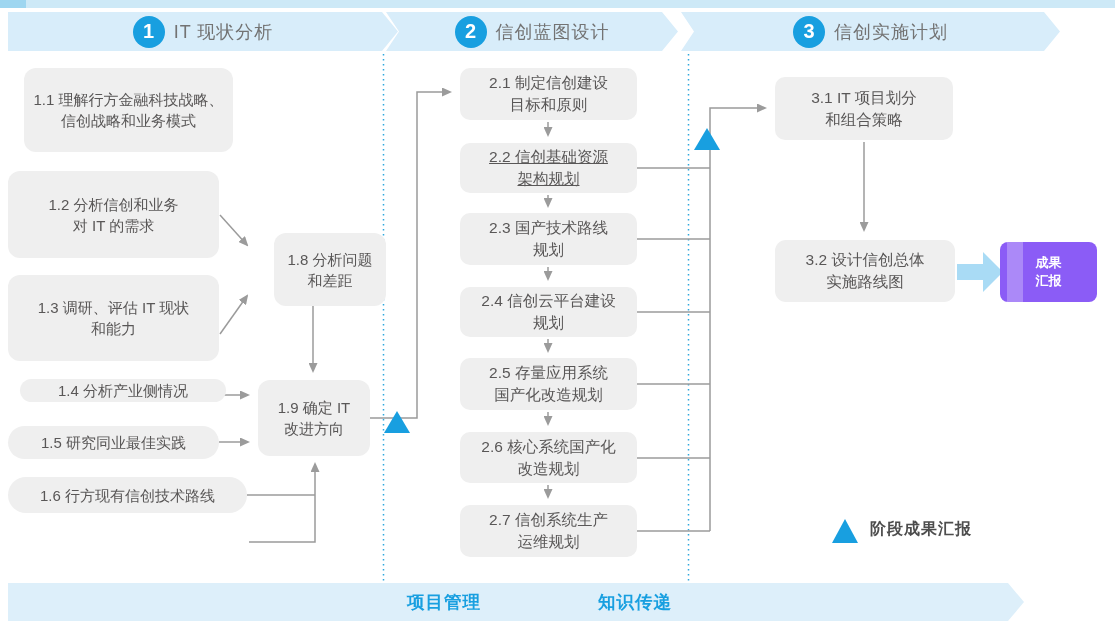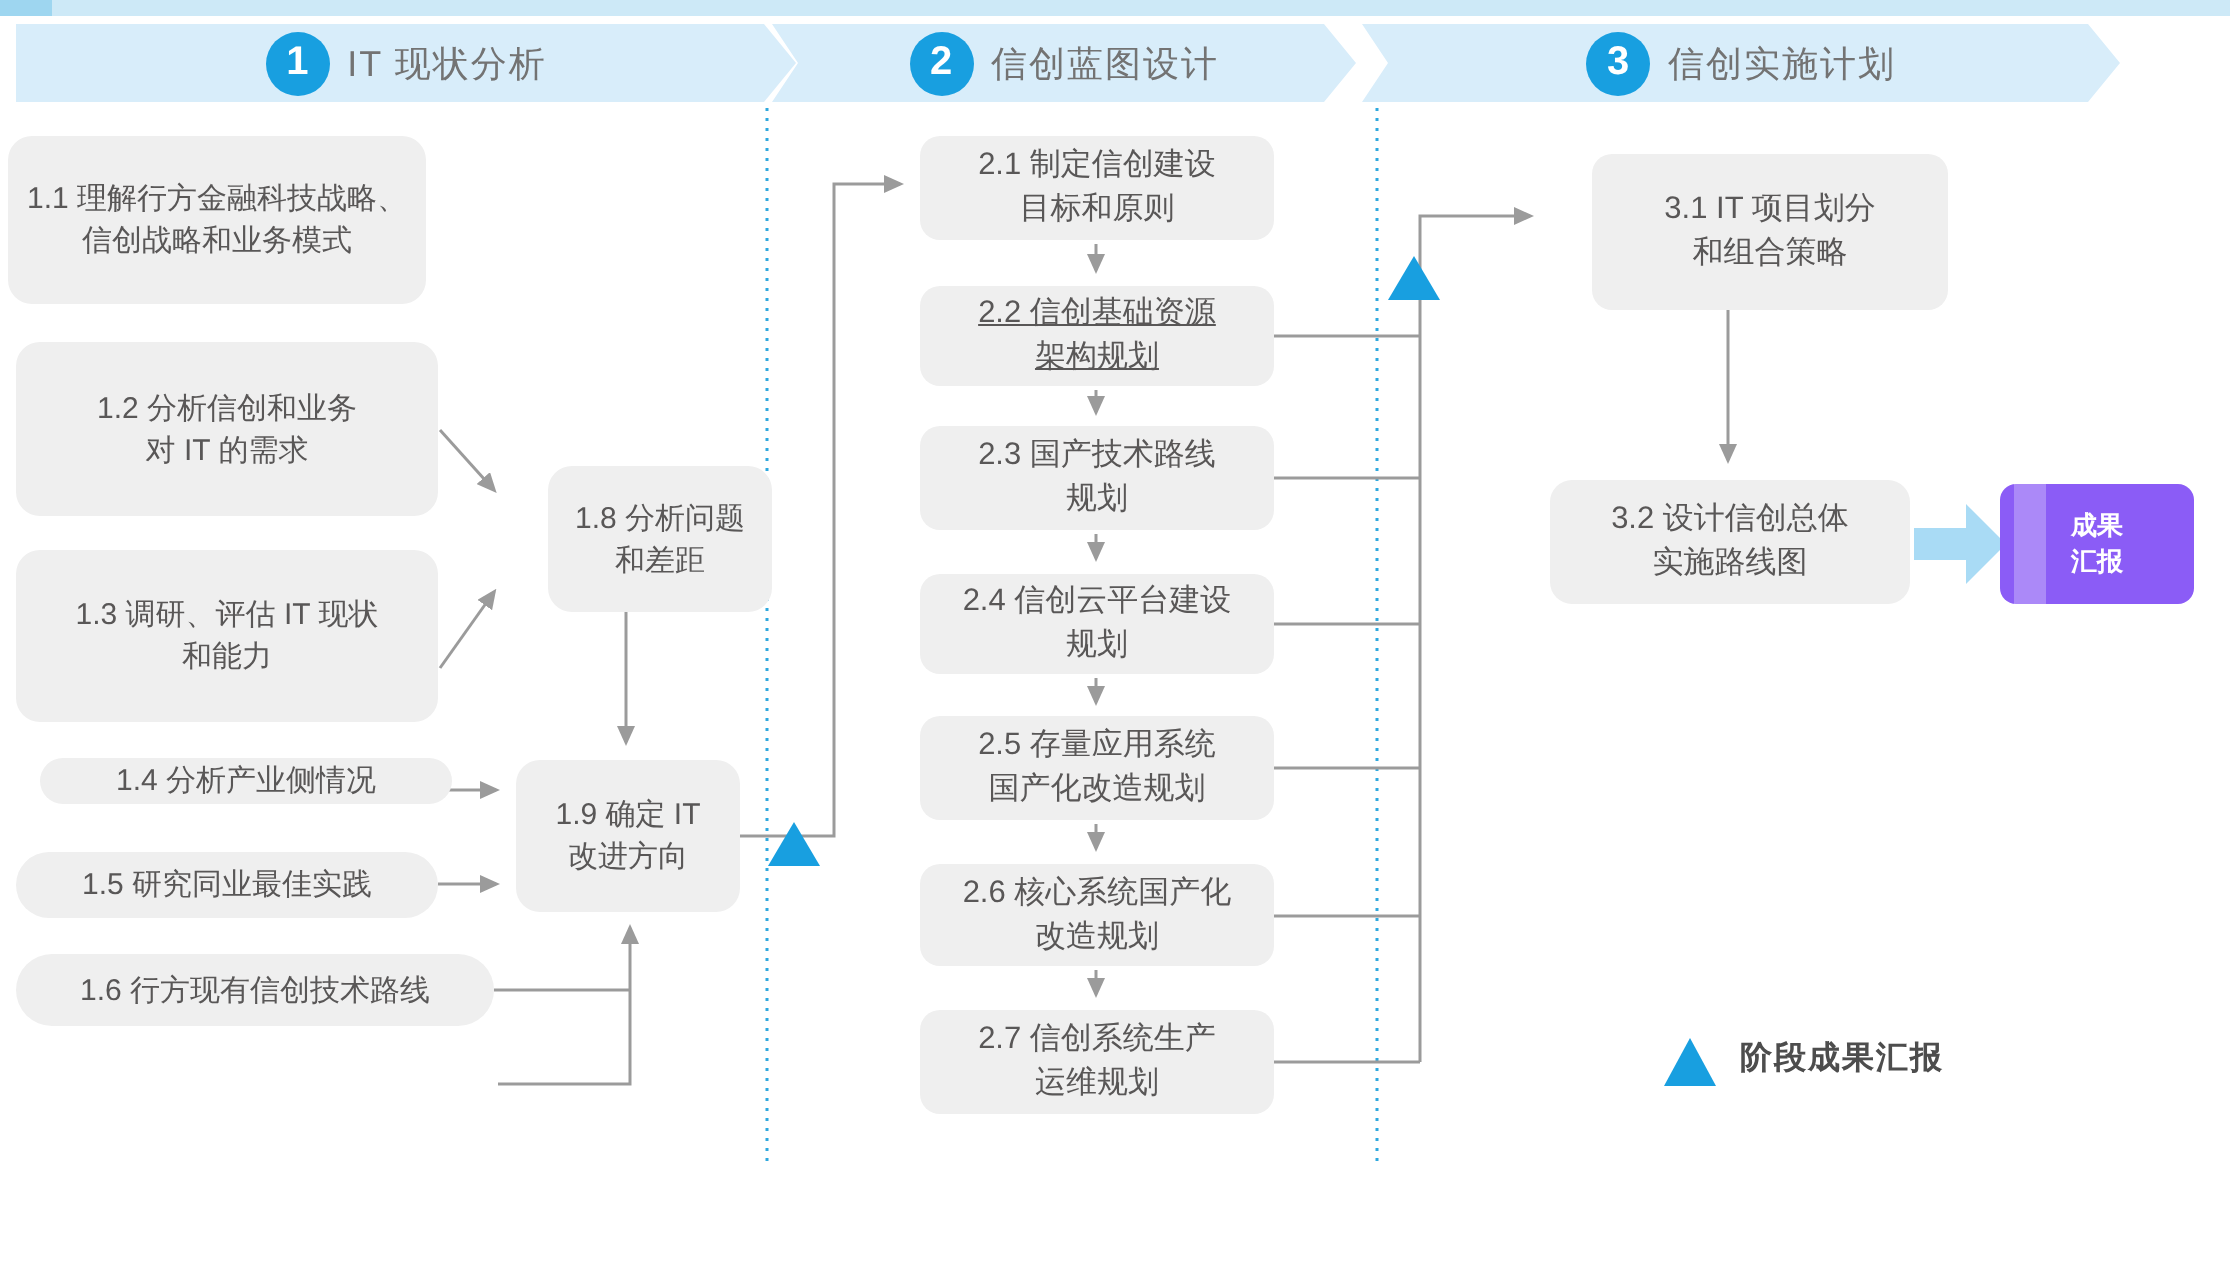--- a/index.html
+++ b/index.html
@@ -126,21 +126,21 @@
   </div>
   <div class="banner notched" style="left:386px;width:292px;">
     <span class="pnum">2</span>
     <span class="ptitle">信创蓝图设计</span>
   </div>
   <div class="banner notched" style="left:681px;width:379px;">
     <span class="pnum">3</span>
     <span class="ptitle">信创实施计划</span>
   </div>
 
-  <div class="gbox" style="left:4px;top:68px;width:209px;height:84px;">1.1 理解行方金融科技战略、
+  <div class="gbox" style="left:24px;top:68px;width:209px;height:84px;">1.1 理解行方金融科技战略、
 信创战略和业务模式</div>
   <div class="gbox" style="left:8px;top:171px;width:211px;height:87px;">1.2 分析信创和业务
 对 IT 的需求</div>
   <div class="gbox" style="left:8px;top:275px;width:211px;height:86px;">1.3 调研、评估 IT 现状
 和能力</div>
   <div class="gbox pill" style="left:20px;top:379px;width:206px;height:23px;">1.4 分析产业侧情况</div>
   <div class="gbox pill" style="left:8px;top:426px;width:211px;height:33px;">1.5 研究同业最佳实践</div>
   <div class="gbox pill" style="left:8px;top:477px;width:239px;height:36px;">1.6 行方现有信创技术路线</div>
   <div class="gbox" style="left:258px;top:233px;width:112px;height:73px;margin-left:16px;">1.8 分析问题
 和差距</div>
@@ -155,27 +155,31 @@
 规划</div>
   <div class="gbox mid" style="left:460px;top:287px;width:177px;height:50px;">2.4 信创云平台建设
 规划</div>
   <div class="gbox mid" style="left:460px;top:358px;width:177px;height:52px;">2.5 存量应用系统
 国产化改造规划</div>
   <div class="gbox mid" style="left:460px;top:432px;width:177px;height:51px;">2.6 核心系统国产化
 改造规划</div>
   <div class="gbox mid" style="left:460px;top:505px;width:177px;height:52px;">2.7 信创系统生产
 运维规划</div>
 
-  <div class="gbox mid" style="left:796px;top:77px;width:178px;height:78px;">3.1 IT 项目划分
+  <div class="gbox mid" style="left:775px;top:77px;width:178px;height:63px;">3.1 IT 项目划分
 和组合策略</div>
   <div class="gbox mid" style="left:775px;top:240px;width:180px;height:62px;border-radius:11px;">3.2 设计信创总体
 实施路线图</div>
 
   <div class="report">
     <div class="report-stripe"></div>
     <div class="report-text">成果
 汇报</div>
   </div>
 
   <div class="legend-label">阶段成果汇报</div>
 
+  <div class="footer-banner">
+    <span class="footer-label" style="left:436px;">项目管理</span>
+    <span class="footer-label" style="left:627px;">知识传递</span>
+  </div>
 
 </div>
 
 </body></html>

